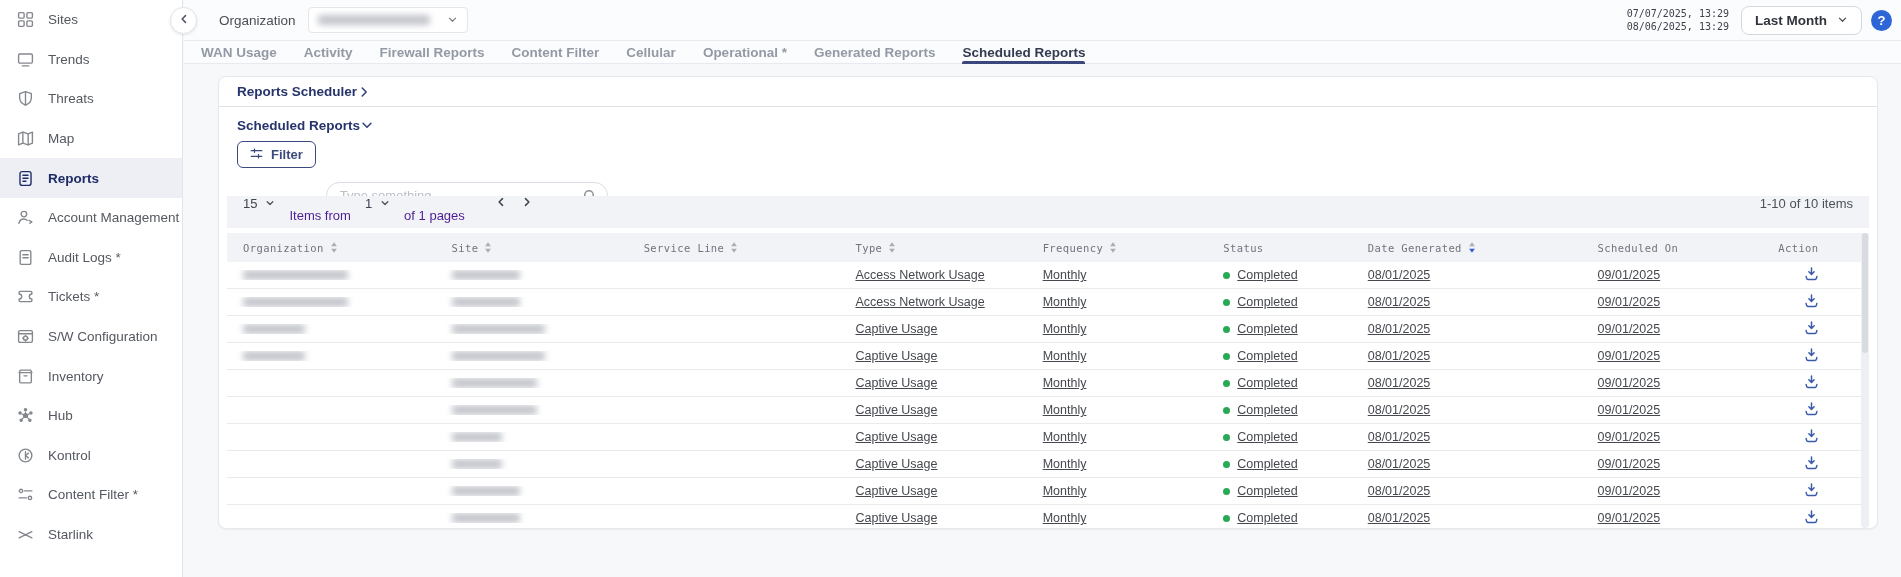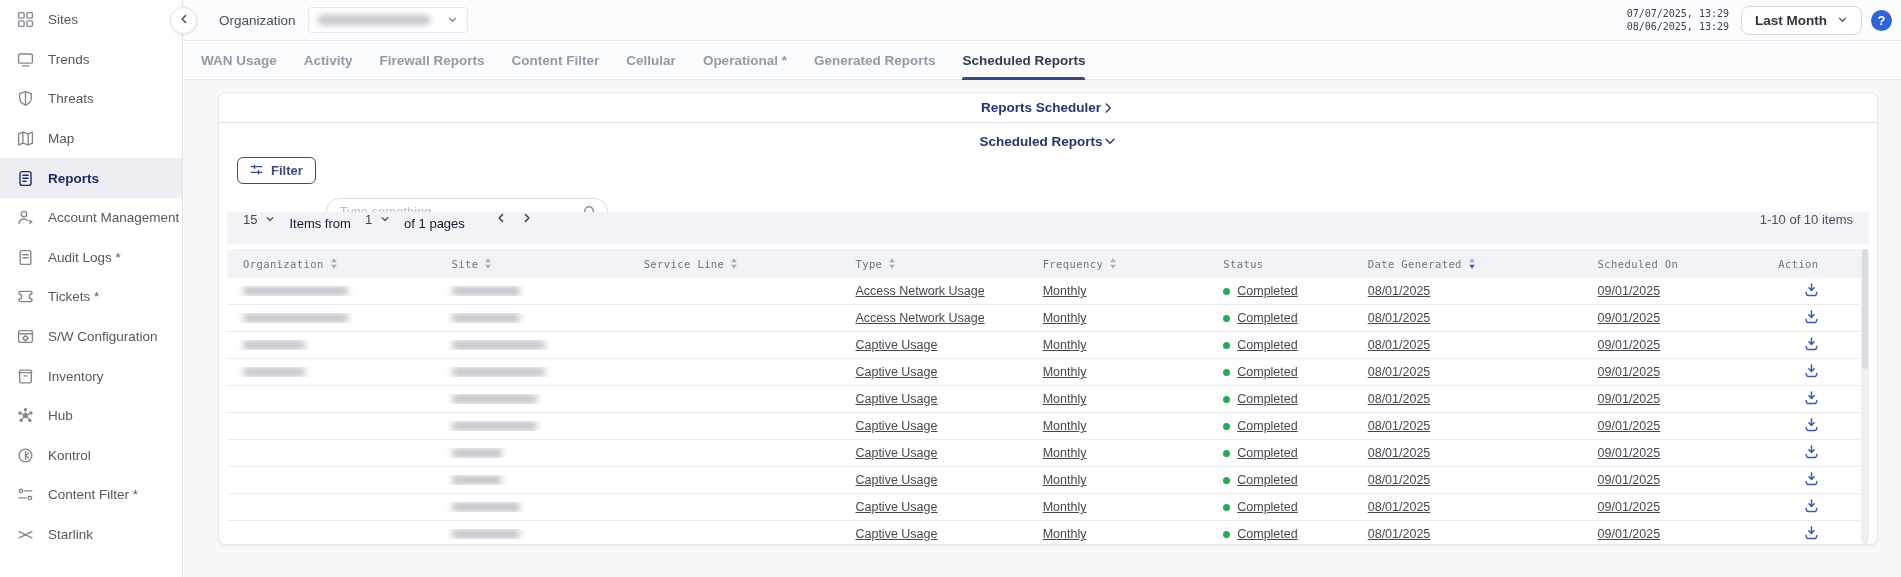--- a/index.html
+++ b/index.html
@@ -29,52 +29,52 @@
     border-radius:4px; display:flex; align-items:center; justify-content:space-between; padding:0 9px; cursor:pointer; }
   .topbar-right { margin-left:auto; display:flex; align-items:center; }
   .dates { font-family:"DejaVu Sans Mono", monospace; font-size:10px; color:#3e434b;
     text-align:right; line-height:1.3; margin-right:12px; }
   .period-btn { height:29px; border:1px solid #d5d8de; background:#fff; border-radius:8px; padding:0 13px;
     font-size:13.5px; font-weight:700; color:#2f343c; display:flex; align-items:center; gap:10px; cursor:pointer; }
   .help-btn { width:21px; height:21px; border-radius:50%; background:#2e66d8; color:#fff; font-weight:700;
     font-size:13px; display:flex; align-items:center; justify-content:center; margin:0 9px; cursor:pointer; }
 
   
-  .tabs { height:40px; border-top:1px solid #e8eaee; border-bottom:1px solid #e8eaee;
+  .tabs { height:24px; border-top:1px solid #e8eaee; border-bottom:1px solid #e8eaee;
     display:flex; gap:27px; padding-left:17px; background:#fbfcfd; }
   .tab { display:flex; align-items:center; font-size:13.5px; font-weight:600; color:#939aa5;
     cursor:pointer; position:relative; white-space:nowrap; }
   .tab.active { color:#333b50; }
   .tab.active::after { content:""; position:absolute; left:0; right:0; bottom:-1px; height:3px; background:#3a477d; border-radius:2px 2px 0 0; }
 
   
   .content { padding:12px 23px 0 34px; }
   .card { background:#fff; border:1px solid #e7e9ed; border-radius:8px; box-shadow:0 1px 2px rgba(16,24,40,.05); }
-  .sec-row { display:flex; align-items:center; justify-content:center; padding:0 18px; }
+  .sec-row { display:flex; align-items:center; justify-content:flex-start; padding:0 18px; }
   .sec1 { height:30px; border-bottom:1px solid #dfe2e7; cursor:pointer; }
   .sec-title { color:#27346b; font-weight:700; font-size:13.5px; }
   .chev { color:#33417a; display:flex; }
   .sr-title-row { height:28px; padding-top:8px; cursor:pointer; }
 
   .toolbar { display:flex; gap:10px; padding:6px 18px 0 18px; height:33px; }
   .filter-btn { height:27px; border:1px solid #3b497f; border-radius:6px; color:#3b497f; font-weight:700;
     font-size:13px; padding:0 12px; display:flex; align-items:center; gap:8px; background:#fff; cursor:pointer; }
   .search-box { width:282px; height:27px; border:1px solid #d9dce2; border-radius:14px; position:relative;
     background:#fff; display:flex; align-items:center;margin-top:41px; }
   .search-box input { border:none; outline:none; background:transparent; width:100%; height:100%;
     padding:0 32px 0 13px; font-size:13px; color:#3c414b; font-family:"Liberation Sans",sans-serif; }
   .search-box input::placeholder { color:#b9bec7; }
   .search-icon { position:absolute; right:9px; top:5px; color:#8a8f98; }
 
   .table-wrap { margin:28px 8px 0 8px; position:relative; }
   .grid-row { display:grid; grid-template-columns:12.7% 11.7% 12.9% 11.4% 11% 8.8% 14% 11% 6.5%; align-items:center; }
   .pagination { height:32px; background:#f2f3f6; display:flex; align-items:flex-start; padding:0 16px;
     font-size:13px; color:#444a56; }
   .pg-ctl { display:flex; align-items:center; gap:8px; cursor:pointer; color:#3f4450; }
-  .pg-label { margin:4px 14px; color:#0f172a; }
+  .pg-label { margin:12px 14px; color:#4c1d95; }
   .pg-num { color:#3f4450; }
   .pg-arrows { display:flex; gap:14px; margin-left:16px; }
   .pg-arrow { cursor:pointer; display:flex; color:#3f4450; }
   .range-label { margin-left:auto; color:#4b505a; font-size:13px; }
   .thead-gap { height:5px; background:#fff; }
   .thead { height:29px; background:#f2f3f6; font-family:"DejaVu Sans Mono", monospace;
     font-size:10.5px; color:#6f747e; letter-spacing:.4px; }
   .th { padding-left:16px; display:flex; align-items:center; gap:6px; white-space:nowrap; cursor:pointer; }
   .sort svg { display:block; }
   .tbody { height:266px; overflow:hidden; background:#fff;text-decoration:underline; }

